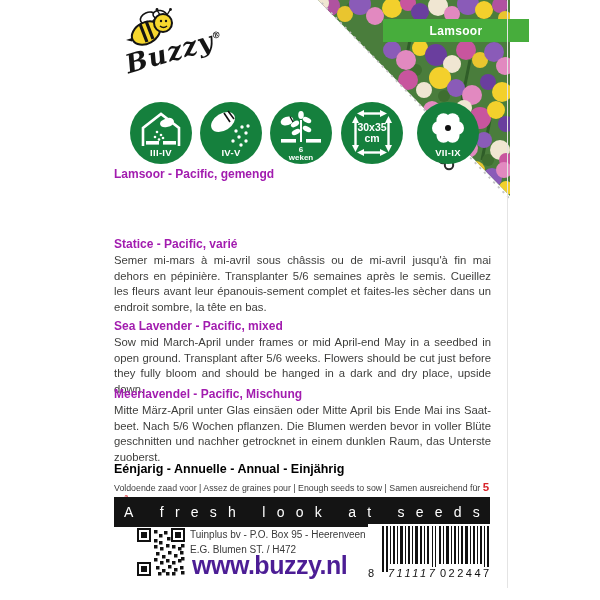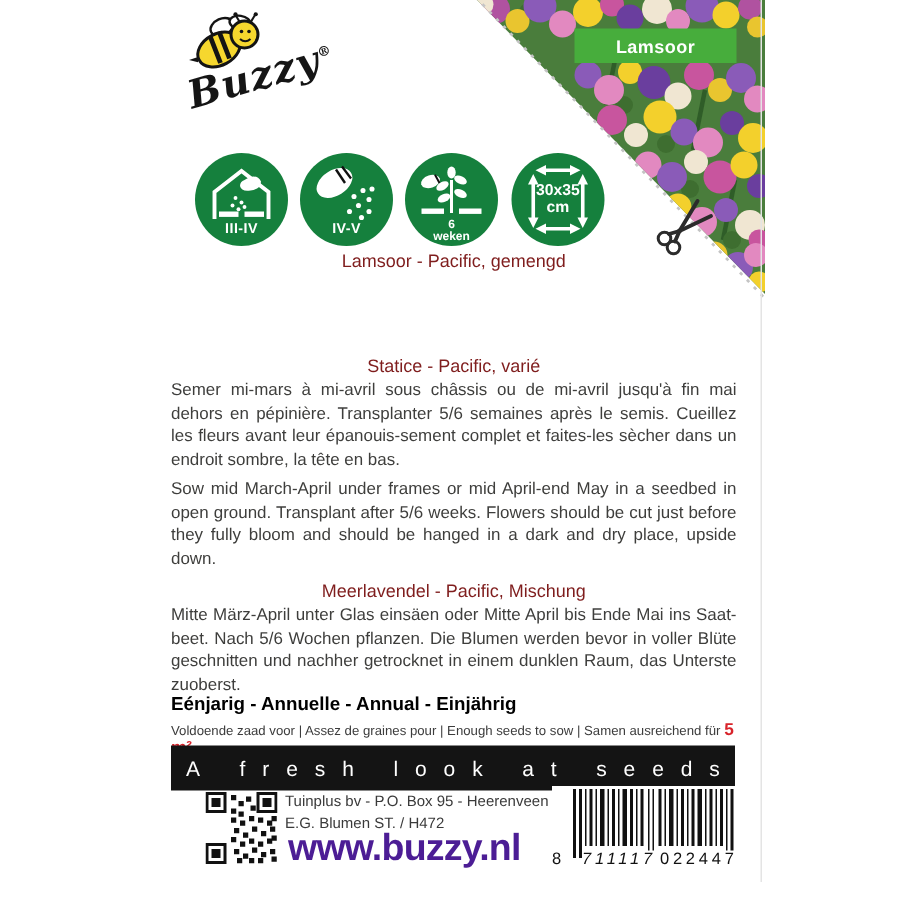--- a/index.html
+++ b/index.html
@@ -9,21 +9,21 @@
   
   .packet-edge{position:absolute;left:507px;top:0;width:1px;height:588px;background:#e4e4e4;}
 
   
   .corner-photo{position:absolute;left:300px;top:0;width:210px;height:215px;}
 
   
   .cut-line{position:absolute;left:300px;top:0;width:215px;height:215px;pointer-events:none;}
 
   
-  .variety-band{position:absolute;left:383px;top:19px;width:108px;height:23px;background:#47ad3c;
+  .variety-band{position:absolute;left:383px;top:19px;width:146px;height:23px;background:#47ad3c;
                 display:flex;align-items:center;justify-content:center;}
   .variety-band span{color:#fff;font-weight:bold;font-size:12px;letter-spacing:.3px;}
 
   
   .scissors{position:absolute;left:437px;top:128px;width:46px;height:46px;}
 
   
   .brand{position:absolute;left:110px;top:6px;width:110px;height:70px;}
   .brand-text{position:absolute;left:14px;top:30px;transform:rotate(-16deg);
               font-family:"DejaVu Serif",serif;font-style:italic;font-weight:bold;
@@ -35,21 +35,21 @@
   .icon-circle svg{position:absolute;left:0;top:0;}
   .icon-label{position:absolute;left:0;right:0;bottom:6px;text-align:center;color:#fff;
               font-weight:bold;font-size:9.5px;letter-spacing:.3px;}
   .icon-label-2line{position:absolute;left:0;right:0;bottom:3px;text-align:center;color:#fff;
               font-weight:bold;font-size:8px;line-height:7.5px;}
   .icon4-text{position:absolute;left:0;right:0;top:20px;text-align:center;color:#fff;
               font-weight:bold;font-size:10.5px;line-height:11px;}
 
   
   .section{position:absolute;left:114px;width:377px;}
-  .section h3{margin:0 0 2px 0;font-size:12px;color:#7f1d1d;font-weight:normal;text-align:center;}
+  .section h3{margin:0 0 2px 0;font-size:12px;color:#a21caf;font-weight:bold;}
   .section p{margin:0;font-size:11.3px;line-height:15.5px;color:#3e3e3c;text-align:justify;}
   .sec-1{top:167px}.sec-2{top:237px}.sec-3{top:319px}.sec-4{top:387px}
 
   .annual-line{position:absolute;left:114px;top:462px;width:377px;font-size:12.5px;
                font-weight:bold;color:#000000;}
   .seeds-line{position:absolute;left:114px;top:481px;width:385px;font-size:8.8px;color:#3c3c3c;}
   .seeds-amount{color:#d8232a;font-weight:bold;font-size:11.5px;}
 
   
   .tagline-bar{position:absolute;left:114px;top:497px;width:376px;height:30px;background:#141414;
@@ -243,29 +243,45 @@
           <polygon points="46,50.5 39,47 39,54"></polygon>
         <polygon points="14.5,14 11,21 18,21"></polygon>
           <polygon points="14.5,50 11,43 18,43"></polygon>
         <polygon points="47.5,14 44,21 51,21"></polygon>
           <polygon points="47.5,50 44,43 51,43"></polygon>
       </g>
     </svg>
     <span class="icon4-text"><span>30x35</span><br><span>cm</span></span>
   </div>
 
+  <div class="icon-circle" style="left:417px">
+    <svg width="62" height="62" viewBox="0 0 62 62">
+      <g fill="#fff">
+        <circle cx="40" cy="26" r="7"></circle>
+          <circle cx="35.5" cy="33.8" r="7"></circle>
+        <circle cx="26.5" cy="33.8" r="7"></circle>
+          <circle cx="22" cy="26" r="7"></circle>
+        <circle cx="26.5" cy="18.2" r="7"></circle>
+          <circle cx="35.5" cy="18.2" r="7"></circle>
+        <circle cx="31" cy="26" r="6"></circle>
+      </g>
+      <circle cx="31" cy="26" r="3" fill="#101010"></circle>
+    </svg>
+    <span class="icon-label">VII-IX</span>
+  </div>
 
   <div class="section sec-1">
     <h3>Lamsoor - Pacific, gemengd</h3>
   </div>
   <div class="section sec-2">
     <h3>Statice - Pacific, varié</h3>
     <p>Semer mi-mars à mi-avril sous châssis ou de mi-avril jusqu'à fin mai dehors en pépinière. Transplanter 5/6 semaines après le semis. Cueillez les fleurs avant leur épanouis-sement complet et faites-les sècher dans un endroit sombre, la tête en bas.</p>
   </div>
   <div class="section sec-3">
+    <h3>Sea Lavender - Pacific, mixed</h3>
     <p>Sow mid March-April under frames or mid April-end May in a seedbed in open ground. Transplant after 5/6 weeks. Flowers should be cut just before they fully bloom and should be hanged in a dark and dry place, upside down.</p>
   </div>
   <div class="section sec-4">
     <h3>Meerlavendel - Pacific, Mischung</h3>
     <p>Mitte März-April unter Glas einsäen oder Mitte April bis Ende Mai ins Saat-beet. Nach 5/6 Wochen pflanzen. Die Blumen werden bevor in voller Blüte geschnitten und nachher getrocknet in einem dunklen Raum, das Unterste zuoberst.</p>
   </div>
 
   <div class="annual-line">Eénjarig - Annuelle - Annual - Einjährig</div>
 
   <div class="seeds-line">

